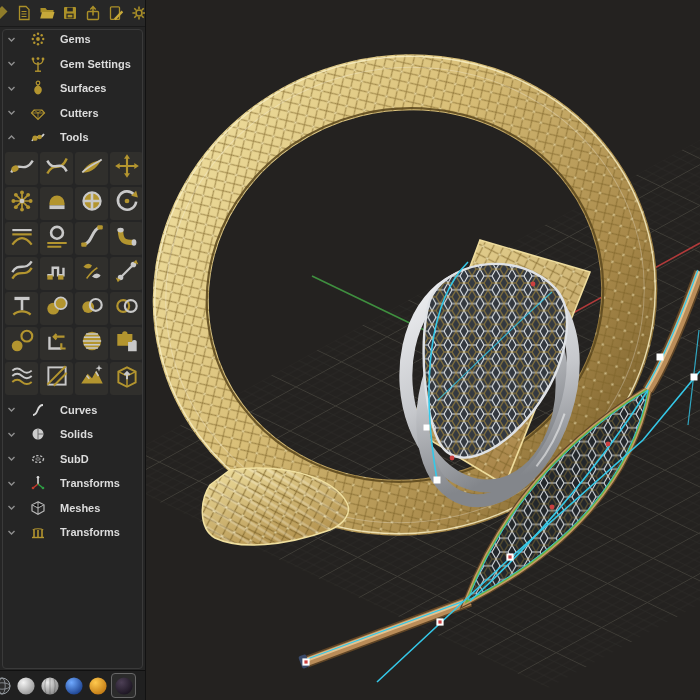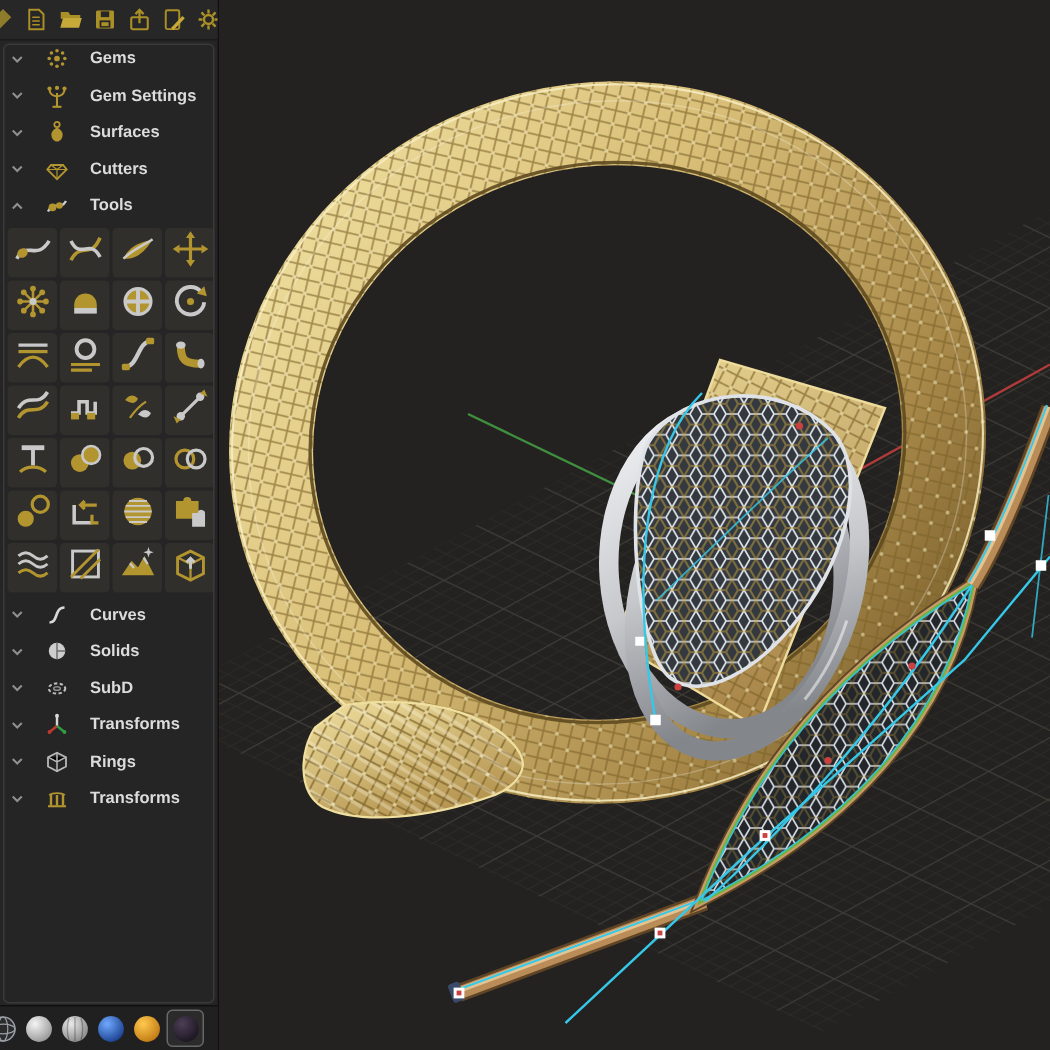--- a/index.html
+++ b/index.html
@@ -571,21 +571,21 @@
             <svg width="9" height="9" viewBox="0 0 9 9">
               <path d="M1.5,3 L4.5,6 L7.5,3" fill="none" stroke="#8f8f8f" stroke-width="1.4"></path>
             </svg>
           </span>
           <span class="cicon">
             <svg width="16" height="16" viewBox="0 0 16 16">
               <path d="M8,1.8 L14,4.8 V11 L8,14.2 L2,11 V4.8 Z" fill="none" stroke="#b9b9b9" stroke-width="1.2"></path>
               <path d="M8,1.8 V8 M2,4.8 L8,8 L14,4.8 M8,8 V14.2" stroke="#b9b9b9" stroke-width="1"></path>
             </svg>
           </span>
-          <span>Rings</span>
+          <span>Meshes</span>
         </div>
         <div class="cat-row">
           <span class="chev">
             <svg width="9" height="9" viewBox="0 0 9 9">
               <path d="M1.5,3 L4.5,6 L7.5,3" fill="none" stroke="#8f8f8f" stroke-width="1.4"></path>
             </svg>
           </span>
           <span class="cicon">
             <svg width="16" height="16" viewBox="0 0 16 16">
               <path d="M2,13.5 h12" stroke="#b3952f" stroke-width="1.4"></path>

